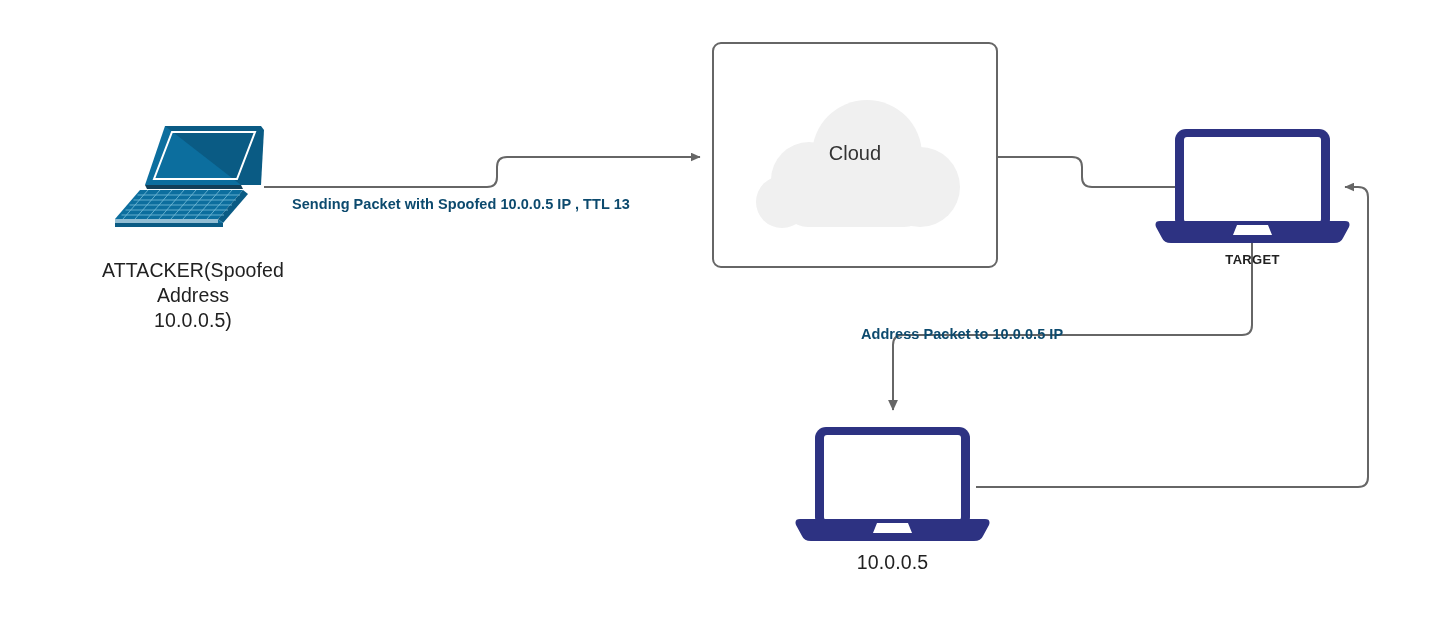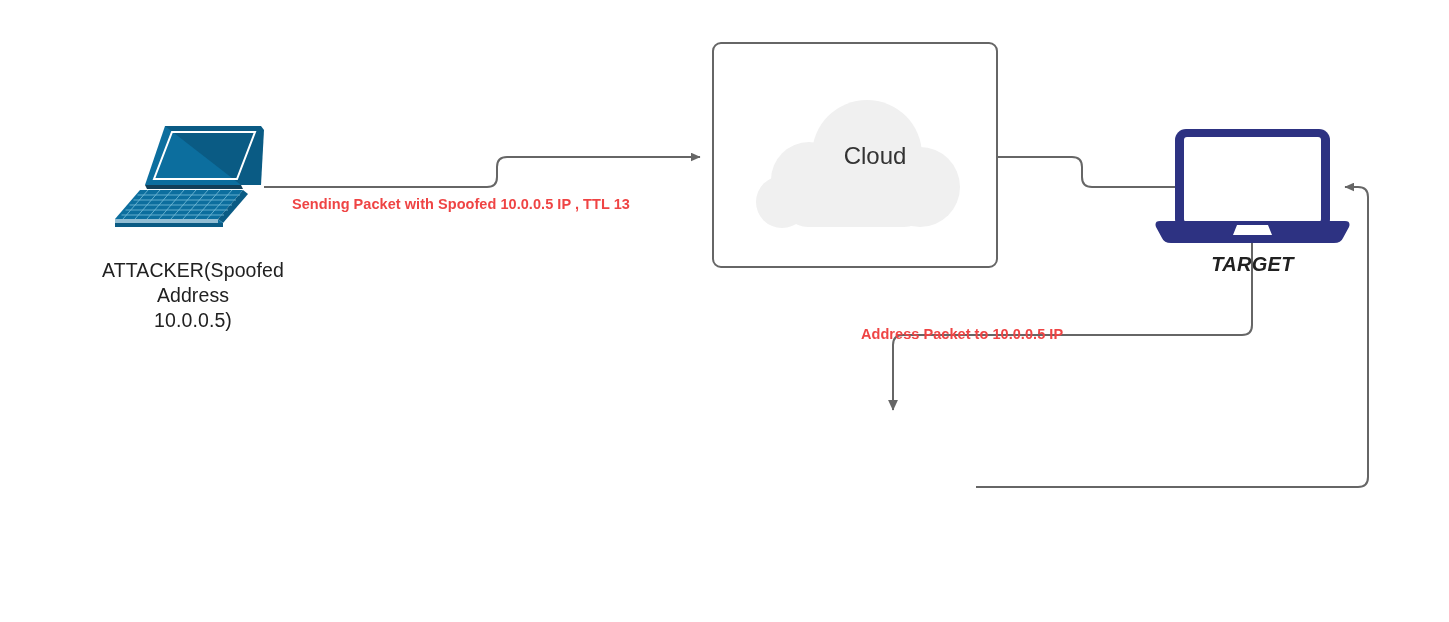--- a/index.html
+++ b/index.html
@@ -42,48 +42,46 @@
     line-height: 1.28;
     white-space: pre-line;
     letter-spacing: 0.1px;
   }
   .label-plain {
     font-size: 19.5px;
     font-weight: 400;
     font-style: normal;
   }
   .label-strong-italic {
-    font-size: 20px;
+    font-size: 13px;
     font-weight: bold;
-    font-style: italic;
     letter-spacing: 0.3px;
   }
   .edge-label {
     position: absolute;
     font-size: 14.5px;
     font-weight: bold;
     font-style: normal;
-    color: #ef4444;
+    color: #0c4a6e;
     white-space: nowrap;
     letter-spacing: 0.05px;
   }
   .cloud-box {
     position: absolute;
     box-sizing: border-box;
     background: #ffffff;
     border: 2px solid #666666;
     border-radius: 9px;
   }
   .cloud-text {
     position: absolute;
-    font-size: 24px;
+    font-size: 20px;
     font-weight: 400;
     color: #333333;
     white-space: nowrap;
-    padding-left: 20px;
   }
 </style>
 </head>
 <body>
 
 <div id="canvas">
 
   <svg id="wires" viewBox="0 0 1449 622" xmlns="http://www.w3.org/2000/svg">
     <defs>
       <marker id="arrow-right" markerWidth="10" markerHeight="9" refX="9.4" refY="4.5" orient="auto" markerUnits="userSpaceOnUse">
@@ -164,19 +162,29 @@
       <rect x="29" y="11" width="137" height="85" rx="3" fill="#ffffff"></rect>
 
       <path d="M5,95 L190,95 Q196,95 194,101 L188,112 Q186,117 179,117 L16,117
                Q9,117 7,112 L1,101 Q-1,95 5,95 Z" fill="#2D3282"></path>
 
       <path d="M82,99 L113,99 L117,109 L78,109 Z" fill="#ffffff"></path>
     </svg>
     <div class="node-label label-strong-italic" style="left:0; top:126px; width:195px;">TARGET</div>
   </div>
 
+  <div class="node" style="left:795px; top:424px; width:195px; height:122px;">
+    <svg class="node-icon" width="195" height="122" viewBox="0 0 195 122" xmlns="http://www.w3.org/2000/svg">
+      <rect x="20" y="3" width="155" height="101" rx="11" fill="#2D3282"></rect>
+      <rect x="29" y="11" width="137" height="85" rx="3" fill="#ffffff"></rect>
+      <path d="M5,95 L190,95 Q196,95 194,101 L188,112 Q186,117 179,117 L16,117
+               Q9,117 7,112 L1,101 Q-1,95 5,95 Z" fill="#2D3282"></path>
+      <path d="M82,99 L113,99 L117,109 L78,109 Z" fill="#ffffff"></path>
+    </svg>
+    <div class="node-label label-plain" style="left:0; top:126px; width:195px;">10.0.0.5</div>
+  </div>
 
   <div class="edge-label" style="left:292px; top:196px;">Sending Packet with Spoofed 10.0.0.5 IP , TTL 13</div>
 
   <div class="edge-label" style="left:861px; top:326px;">Address Packet to 10.0.0.5 IP</div>
 
 
 </div>
 
 </body></html>

